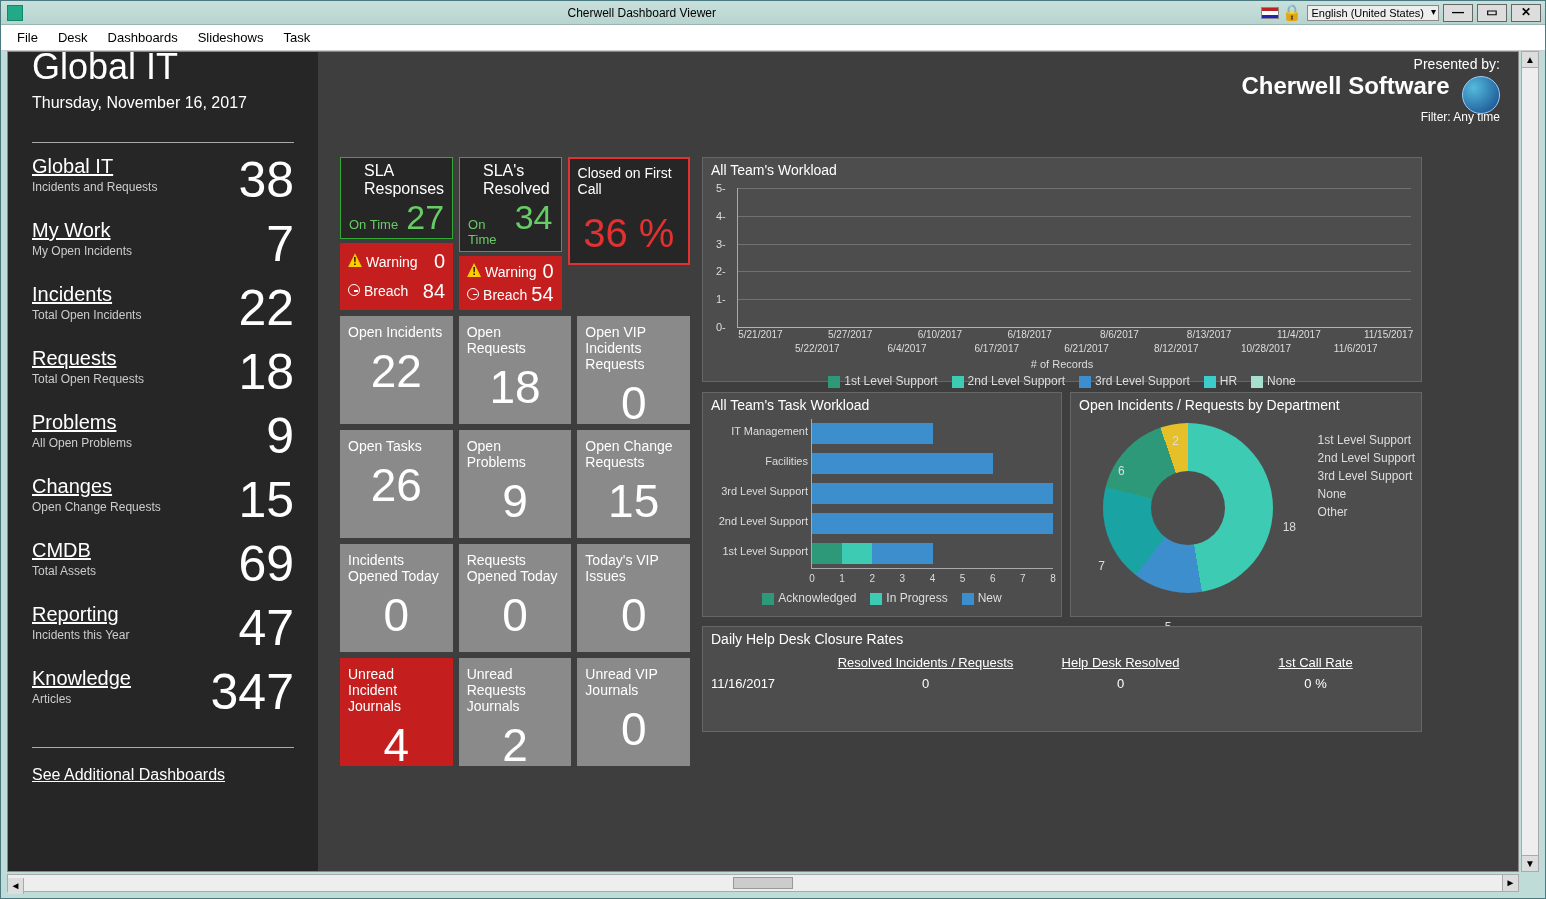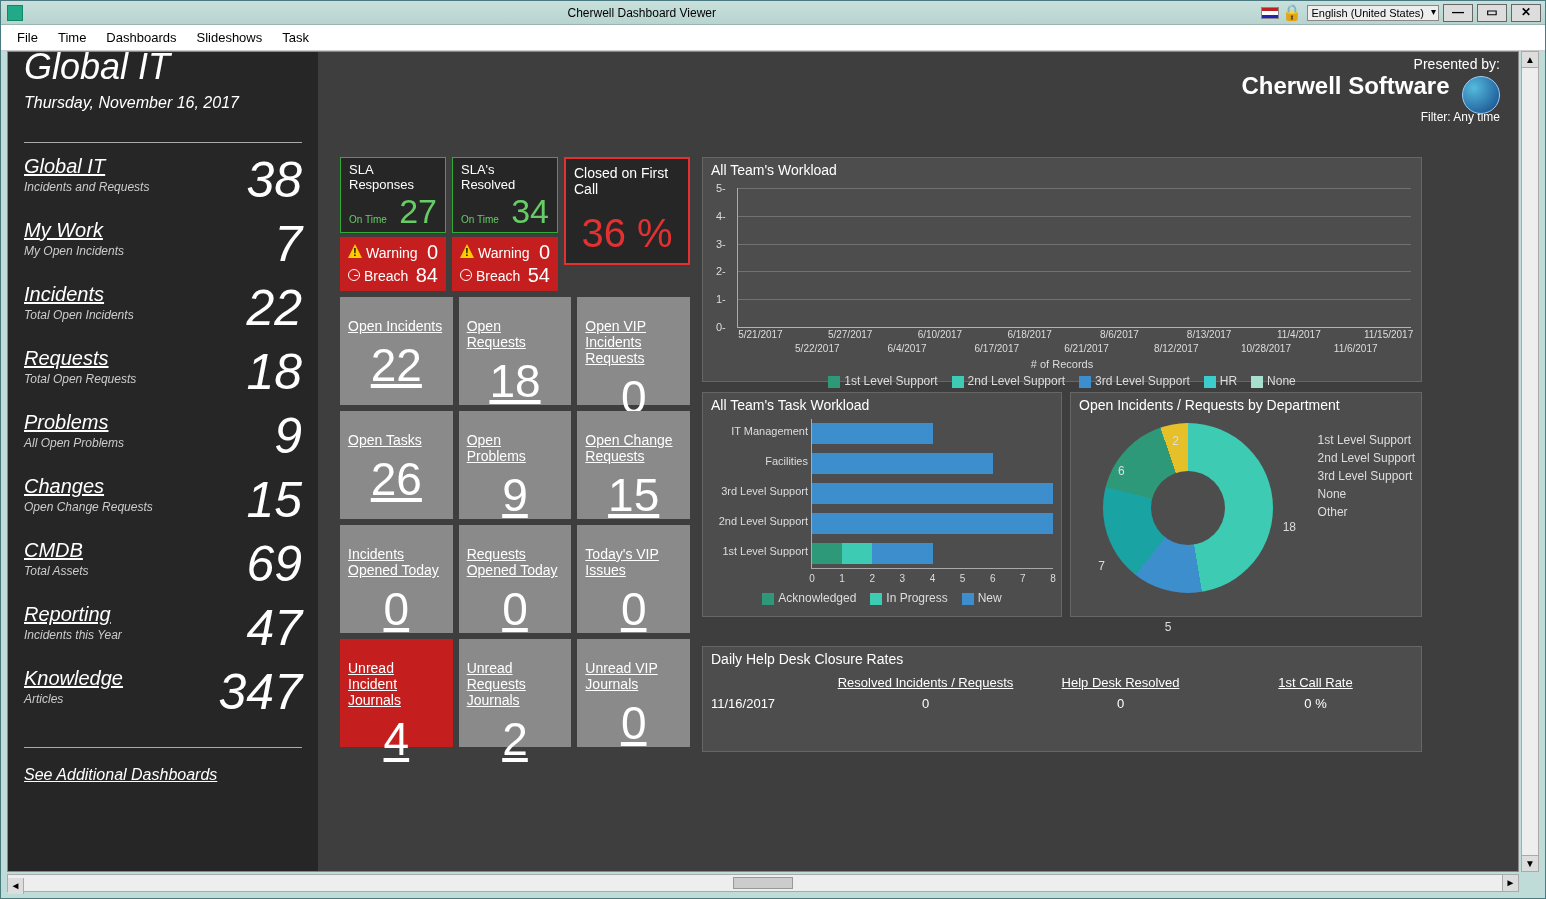--- a/index.html
+++ b/index.html
@@ -17,47 +17,47 @@
 .menu-item { font-size: 13px; color: #000; padding: 2px 8px; cursor: pointer; }
 .app-body { position: absolute; top: 50px; left: 6px; right: 26px; bottom: 26px; background: #3e3e3e; overflow: hidden; border: 1px solid #888; }
 .vscroll { position: absolute; top: 50px; right: 6px; width: 18px; bottom: 26px; background: #eee; border: 1px solid #aaa; }
 .vscroll .arrow { height: 16px; text-align: center; font-size: 10px; line-height: 16px; background: #ddd; border-bottom: 1px solid #aaa; }
 .vscroll .arrow.bot { position: absolute; bottom:0; left:0; right:0; border-top:1px solid #aaa; border-bottom:none;}
 .hscroll { position: absolute; bottom: 6px; left: 6px; right: 26px; height: 18px; background: #eee; border: 1px solid #aaa; }
 .hscroll .arrow { width: 16px; height: 100%; display:inline-block; text-align:center; font-size:10px; line-height:16px; background:#ddd; border-right:1px solid #aaa;}
 .hscroll .arrow.right { float:right; border-left:1px solid #aaa; border-right:none;}
 .hscroll .thumb { position:absolute; left:50%; top:2px; height:12px; width:60px; background:#ccc; border:1px solid #999; transform:translateX(-50%);}
 
-.sidebar { position: absolute; left: 0; top: 0; width: 310px; bottom: 0; background: #262626; color: #fff; padding: 0 16px; font-style: italic; }
+.sidebar { position: absolute; left: 0; top: 0; width: 310px; bottom: 0; background: #262626; color: #fff; padding: 0 24px; }
 .sb-title { font-size: 36px; font-weight: 300; margin-top: -6px; }
 .sb-date { font-size: 16px; font-weight: 300; margin-top: 6px; }
 .sb-hr { border: none; border-top: 1px solid #aaa; margin: 30px 0 12px; }
 .sb-row { display: flex; justify-content: space-between; align-items: flex-start; margin-bottom: 14px; cursor: pointer; }
 .sb-left { }
 .sb-link { font-size: 20px; text-decoration: underline; font-weight: 400; }
 .sb-sub { font-size: 12px; color: #ccc; margin-top: 2px; }
 .sb-num { font-size: 50px; font-weight: 400; line-height: 1; }
 .sb-more { font-size: 16px; text-decoration: underline; cursor: pointer; margin-top: 6px; display:inline-block;}
 
 .main { position: absolute; left: 312px; right: 0; top: 0; bottom: 0; }
 .brand { position: absolute; right: 18px; top: 4px; text-align: right; color:#fff; }
 .brand .pres { font-size: 14px; }
 .brand .name { font-size: 24px; font-weight: 600; display:inline-block;}
 .brand .filter { font-size: 12px; }
 .brand-logo { width: 38px; height: 38px; border-radius: 19px; background: radial-gradient(circle at 30% 30%, #5bd, #148); display:inline-block; vertical-align: top; margin-left:8px; position:relative; top:4px; border:1px solid #9cf;}
 .tiles { position: absolute; left: 20px; top: 105px; width: 350px; }
 .tile-row { display: flex; gap: 6px; margin-bottom: 6px; }
-.tile { flex: 1; background: #8a8a8a; color: #fff; padding: 21px 8px; height: 108px; position: relative; text-decoration: underline; }
+.tile { flex: 1; background: #8a8a8a; color: #fff; padding: 8px 8px; height: 108px; position: relative; }
 .tile .label { font-size: 14px; font-weight: 300; line-height:1.15;}
 .tile .big { font-size: 46px; font-weight: 300; text-align: center; margin-top: 4px; }
 .split-tile { flex:1; display:flex; flex-direction:column; gap:4px;}
 .split-top { flex:1.2; border:1px solid #3a3; padding:4px 8px; background:#262626;}
-.split-top .lbl{font-size:13px;color:#fff;}
+.split-top .lbl{font-size:16px;color:#fff;margin-left:15px;}
 .split-top .row{display:flex;justify-content:space-between;align-items:baseline;margin-top:2px;}
-.split-top .ontime{color:#6c6;font-size:10px;}
+.split-top .ontime{color:#6c6;font-size:13px;}
 .split-top .num{color:#6c6;font-size:34px;font-weight:300;line-height:1;}
 .split-bot{flex:1;background:#c41e1e;padding:4px 8px;display:flex;flex-direction:column;justify-content:space-around;}
 .split-bot .r{display:flex;justify-content:space-between;align-items:center;color:#fff;font-size:14px;}
 .split-bot .r .n{font-size:20px;}
 .warn-ico{display:inline-block;width:14px;height:14px;background:#fc0;clip-path:polygon(50% 0,100% 100%,0 100%);position:relative;margin-right:4px;}
 .warn-ico::after{content:"!";position:absolute;left:50%;top:50%;transform:translate(-50%,-40%);font-size:10px;color:#000;font-weight:bold;}
 .clock-ico{display:inline-block;width:12px;height:12px;border:1.5px solid #fff;border-radius:50%;margin-right:4px;position:relative;}
 .clock-ico::after{content:"";position:absolute;left:50%;top:50%;width:4px;height:1.5px;background:#fff;transform-origin:left;}
 .closed-tile{border:2px solid #e33030;background:#262626;color:#fff;flex:1;padding:6px 8px;height:108px;}
 .closed-tile .label{font-size:14px;}
@@ -109,21 +109,21 @@
       <span class="flag-icon"></span>
       <span>🔒</span>
       <span class="lang-select">English (United States)</span>
       <span class="win-btn">—</span>
       <span class="win-btn">▭</span>
       <span class="win-btn">✕</span>
     </div>
   </div>
   <div class="menu-bar" id="menu-bar">
       <span class="menu-item">File</span>
-      <span class="menu-item">Time</span>
+      <span class="menu-item">Desk</span>
       <span class="menu-item">Dashboards</span>
       <span class="menu-item">Slideshows</span>
       <span class="menu-item">Task</span>
     </div>
 
   <div class="app-body">
     <div class="sidebar">
       <div class="sb-title">Global IT</div>
       <div class="sb-date">Thursday, November 16, 2017</div>
       <hr class="sb-hr">
@@ -454,21 +454,21 @@
             <div class="dlegend">
               <div><span class="sw" style="background:#3dccb3"></span>1st Level Support</div>
               <div><span class="sw" style="background:#3d8ecc"></span>2nd Level Support</div>
               <div><span class="sw" style="background:#1aa3a3"></span>3rd Level Support</div>
               <div><span class="sw" style="background:#2e9978"></span>None</div>
               <div><span class="sw" style="background:#e6c029"></span>Other</div>
             </div>
           </div>
       </div>
 
-      <div class="closure" style="left:382px;top:574px;width:720px;height:106px;margin-top:20px;">
+      <div class="closure" style="left:382px;top:574px;width:720px;height:106px;">
         <div class="ptitle">Daily Help Desk Closure Rates</div>
         <div class="closure-head" id="closure-head">
             <div></div>
             <div>Resolved Incidents / Requests</div>
             <div>Help Desk Resolved</div>
             <div>1st Call Rate</div>
           </div>
         <div id="closure-rows">
             <div class="closure-row">
               <div>11/16/2017</div>

